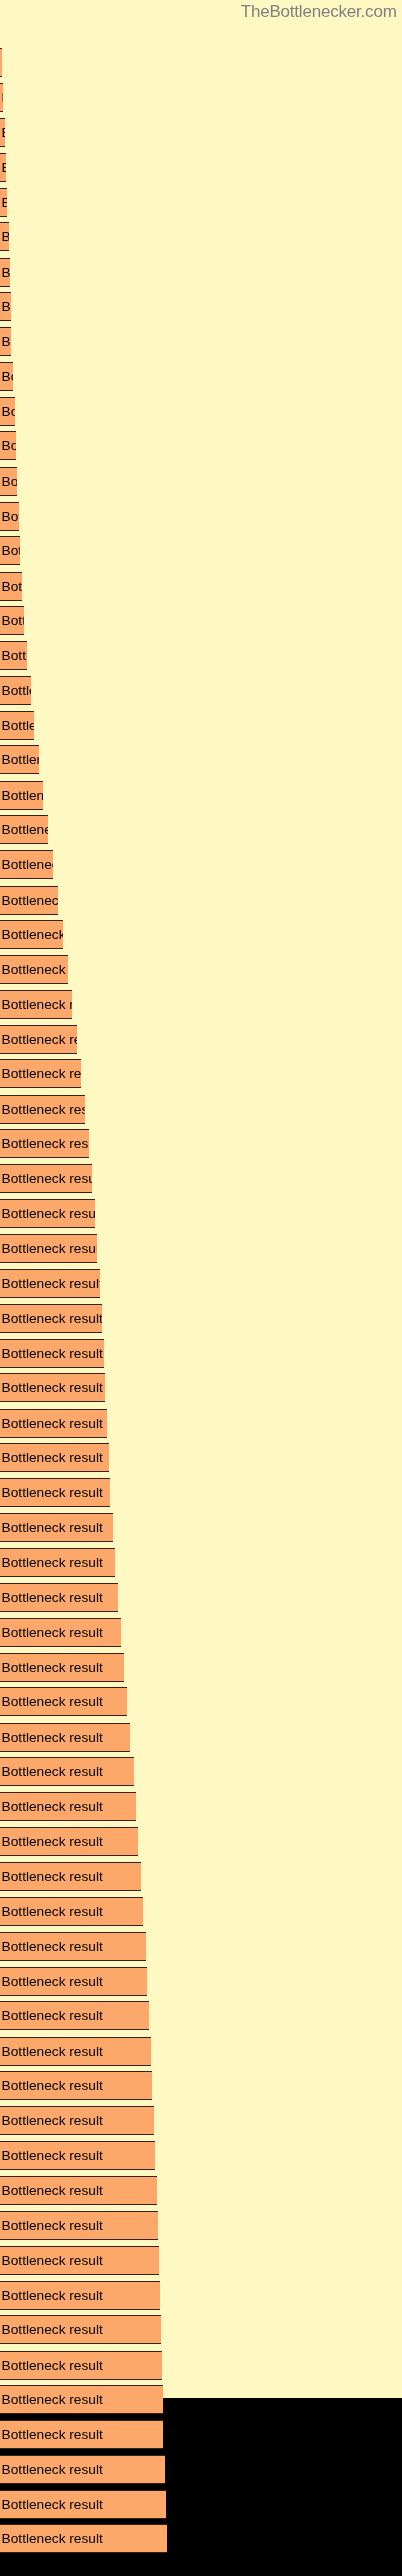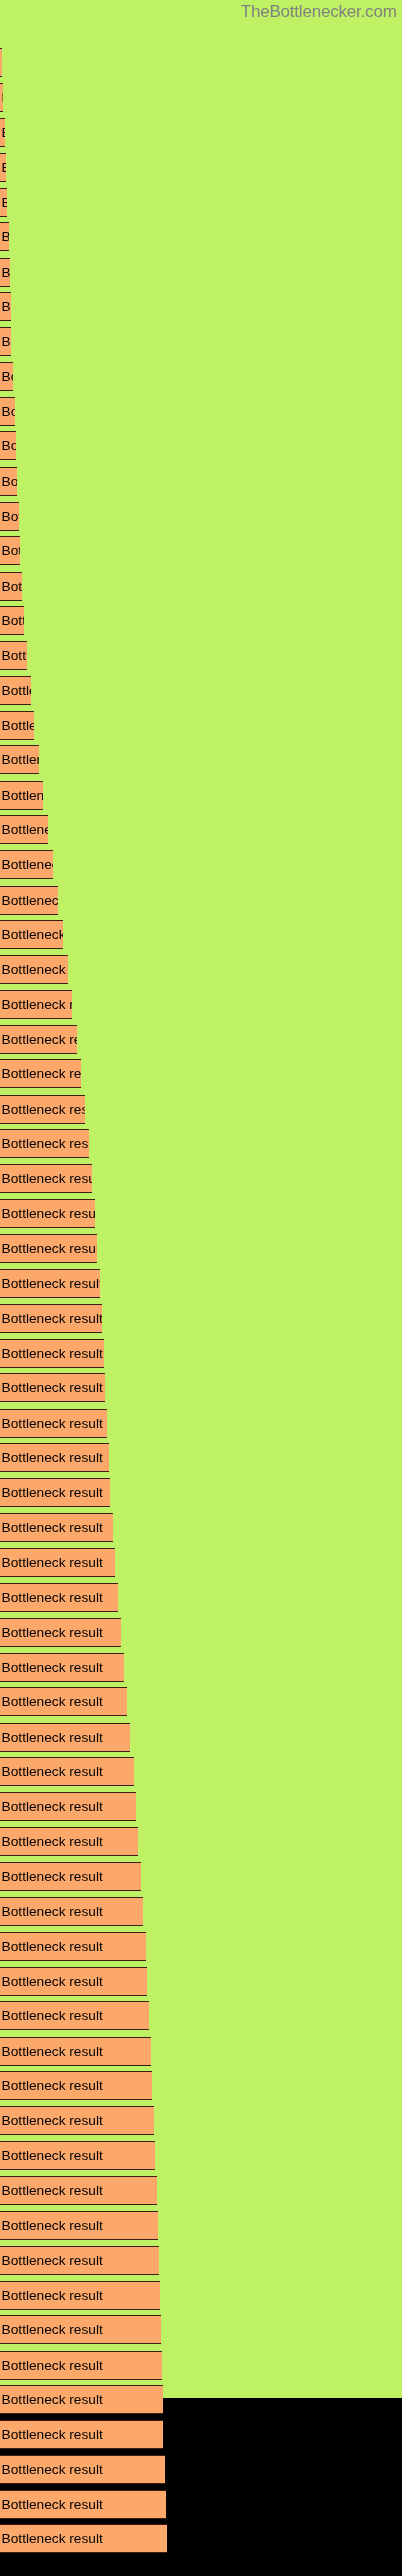--- a/index.html
+++ b/index.html
@@ -3,21 +3,21 @@
 <meta charset="utf-8">
 <style>
   * { box-sizing: border-box; margin: 0; padding: 0; }
   html, body {
     width: 403px;
     height: 2576px;
     background: #000000;
     font-family: "Liberation Sans", sans-serif;
     overflow: hidden;
   }
-  #page { position: relative; width: 403px; height: 2398px; background: #bef264; }
+  #page { position: relative; width: 403px; height: 2398px; background: #fef9c3; }
 
   #site-title {
     position: absolute;
     top: 1.6px;
     right: 6.4px;
     font-size: 17px;
     line-height: 19.3px;
     color: #808080;
     letter-spacing: -0.2px;
     white-space: nowrap;

